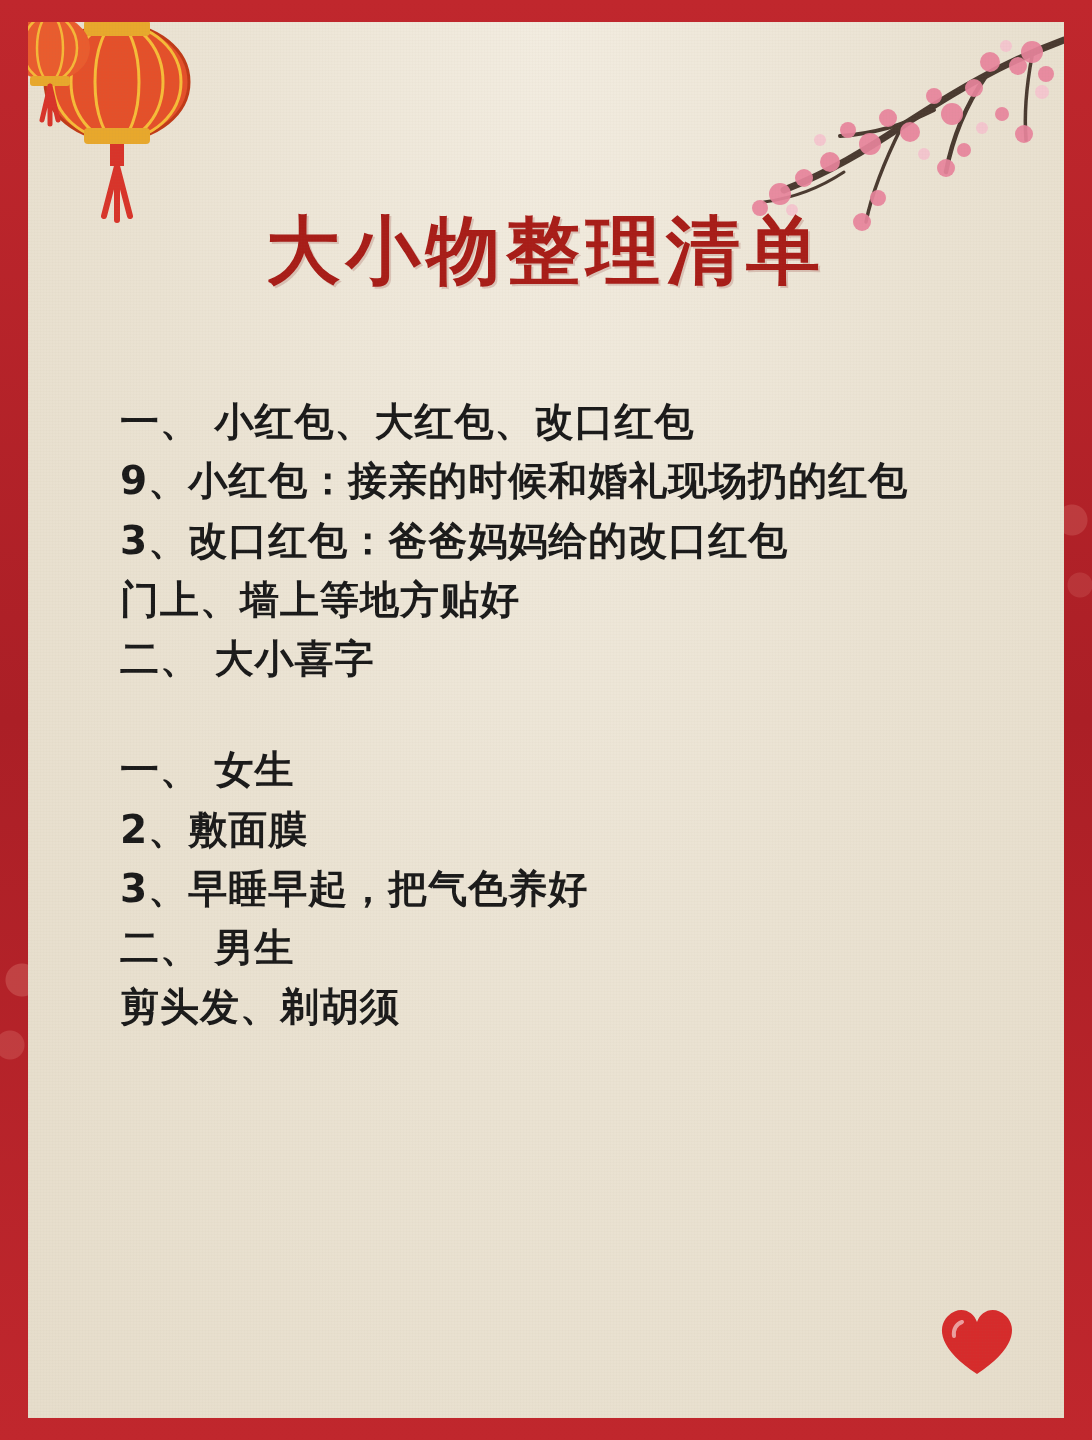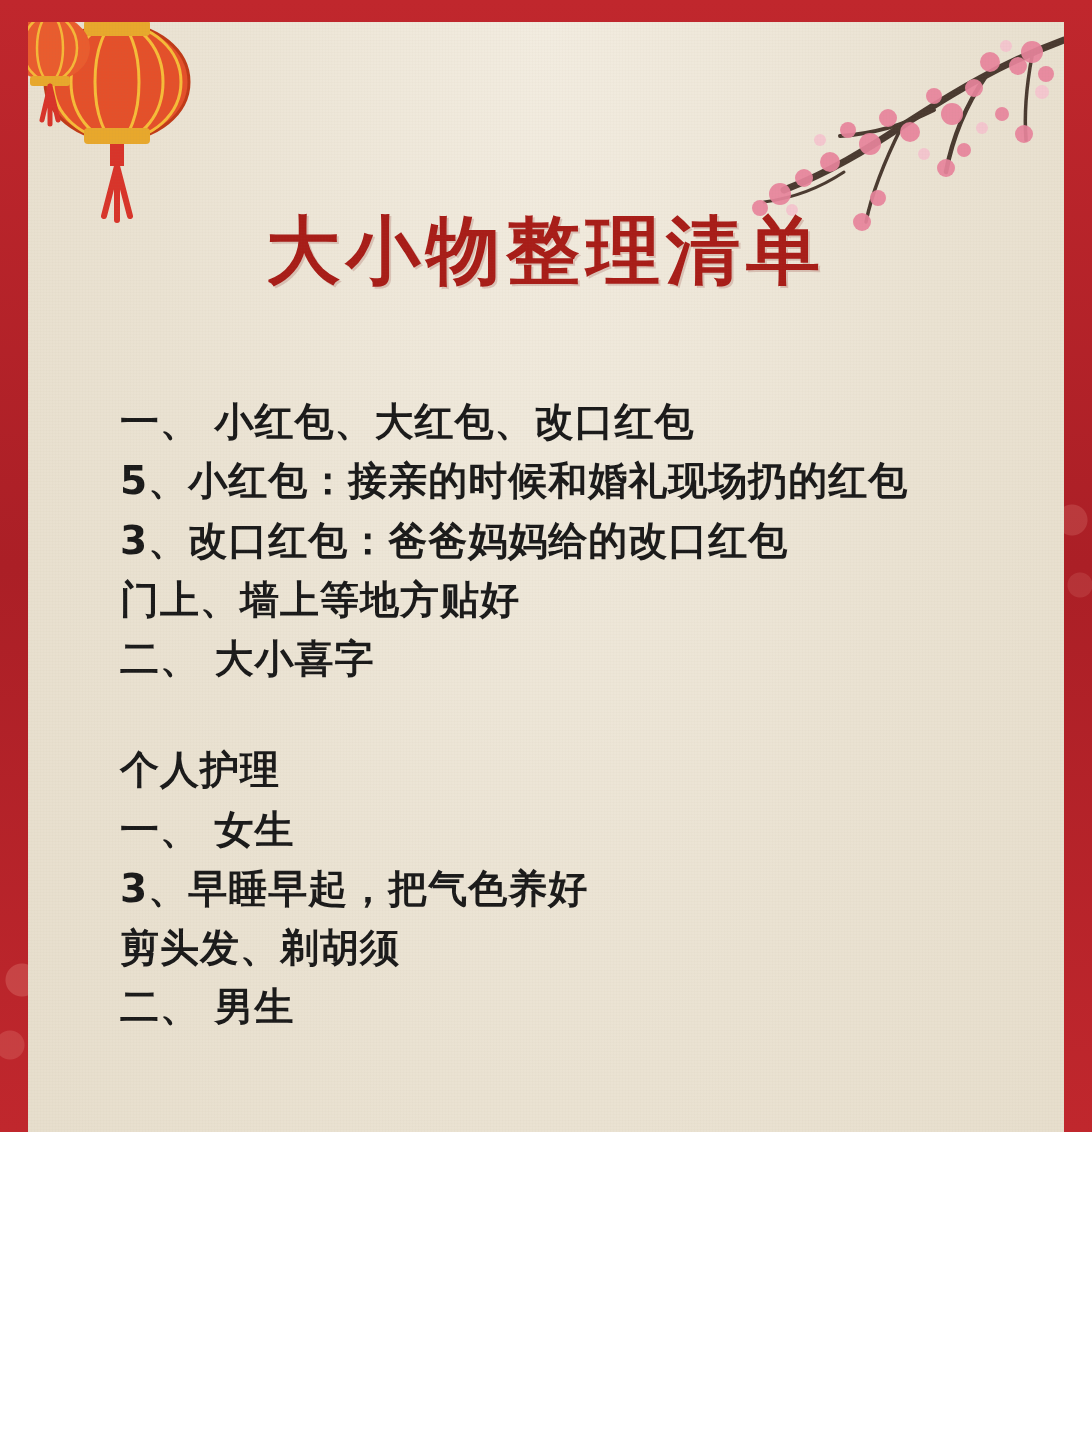--- a/index.html
+++ b/index.html
@@ -7,21 +7,21 @@
     padding: 0;
     background: #ffffff;
   }
   body {
     font-family: "Liberation Sans", "DejaVu Sans", sans-serif;
   }
 
   .poster {
     position: relative;
     width: 1092px;
-    height: 1132px;
+    height: 1440px;
     overflow: hidden;
     background: #737373;
   }
 
   
   .frame-border {
     position: absolute;
     inset: 0;
     background:
       linear-gradient(180deg, #c0272d 0%, #ab1f26 50%, #c0272d 100%);
@@ -206,32 +206,32 @@
           <circle cx="186" cy="118" r="6"></circle>
         <circle cx="158" cy="188" r="6"></circle>
           <circle cx="348" cy="106" r="6"></circle>
       </g>
     </svg>
 
     <div class="title">大小物整理清单</div>
 
     <div class="content">
       <div class="line">一、 小红包、大红包、改口红包</div>
-      <div class="line">5、小红包：接亲的时候和婚礼现场扔的红包</div>
+      <div class="line">9、小红包：接亲的时候和婚礼现场扔的红包</div>
       <div class="line">3、改口红包：爸爸妈妈给的改口红包</div>
       <div class="line">门上、墙上等地方贴好</div>
       <div class="line">二、 大小喜字</div>
 
       <div class="gap"></div>
 
-      <div class="line">个人护理</div>
       <div class="line">一、 女生</div>
+      <div class="line">2、敷面膜</div>
       <div class="line">3、早睡早起，把气色养好</div>
+      <div class="line">二、 男生</div>
       <div class="line">剪头发、剃胡须</div>
-      <div class="line">二、 男生</div>
     </div>
 
     <svg class="heart-deco" viewBox="0 0 90 80">
       <path d="M45 76 C8 52 4 30 16 18 C27 7 41 12 45 24 C49 12 63 7 74 18 C86 30 82 52 45 76 Z" fill="#d62b2b"></path>
       <path d="M30 24 C24 26 21 32 22 38" stroke="#ffffff" stroke-width="4" fill="none" opacity="0.55" stroke-linecap="round"></path>
     </svg>
 
   </div>
 </div>
 

